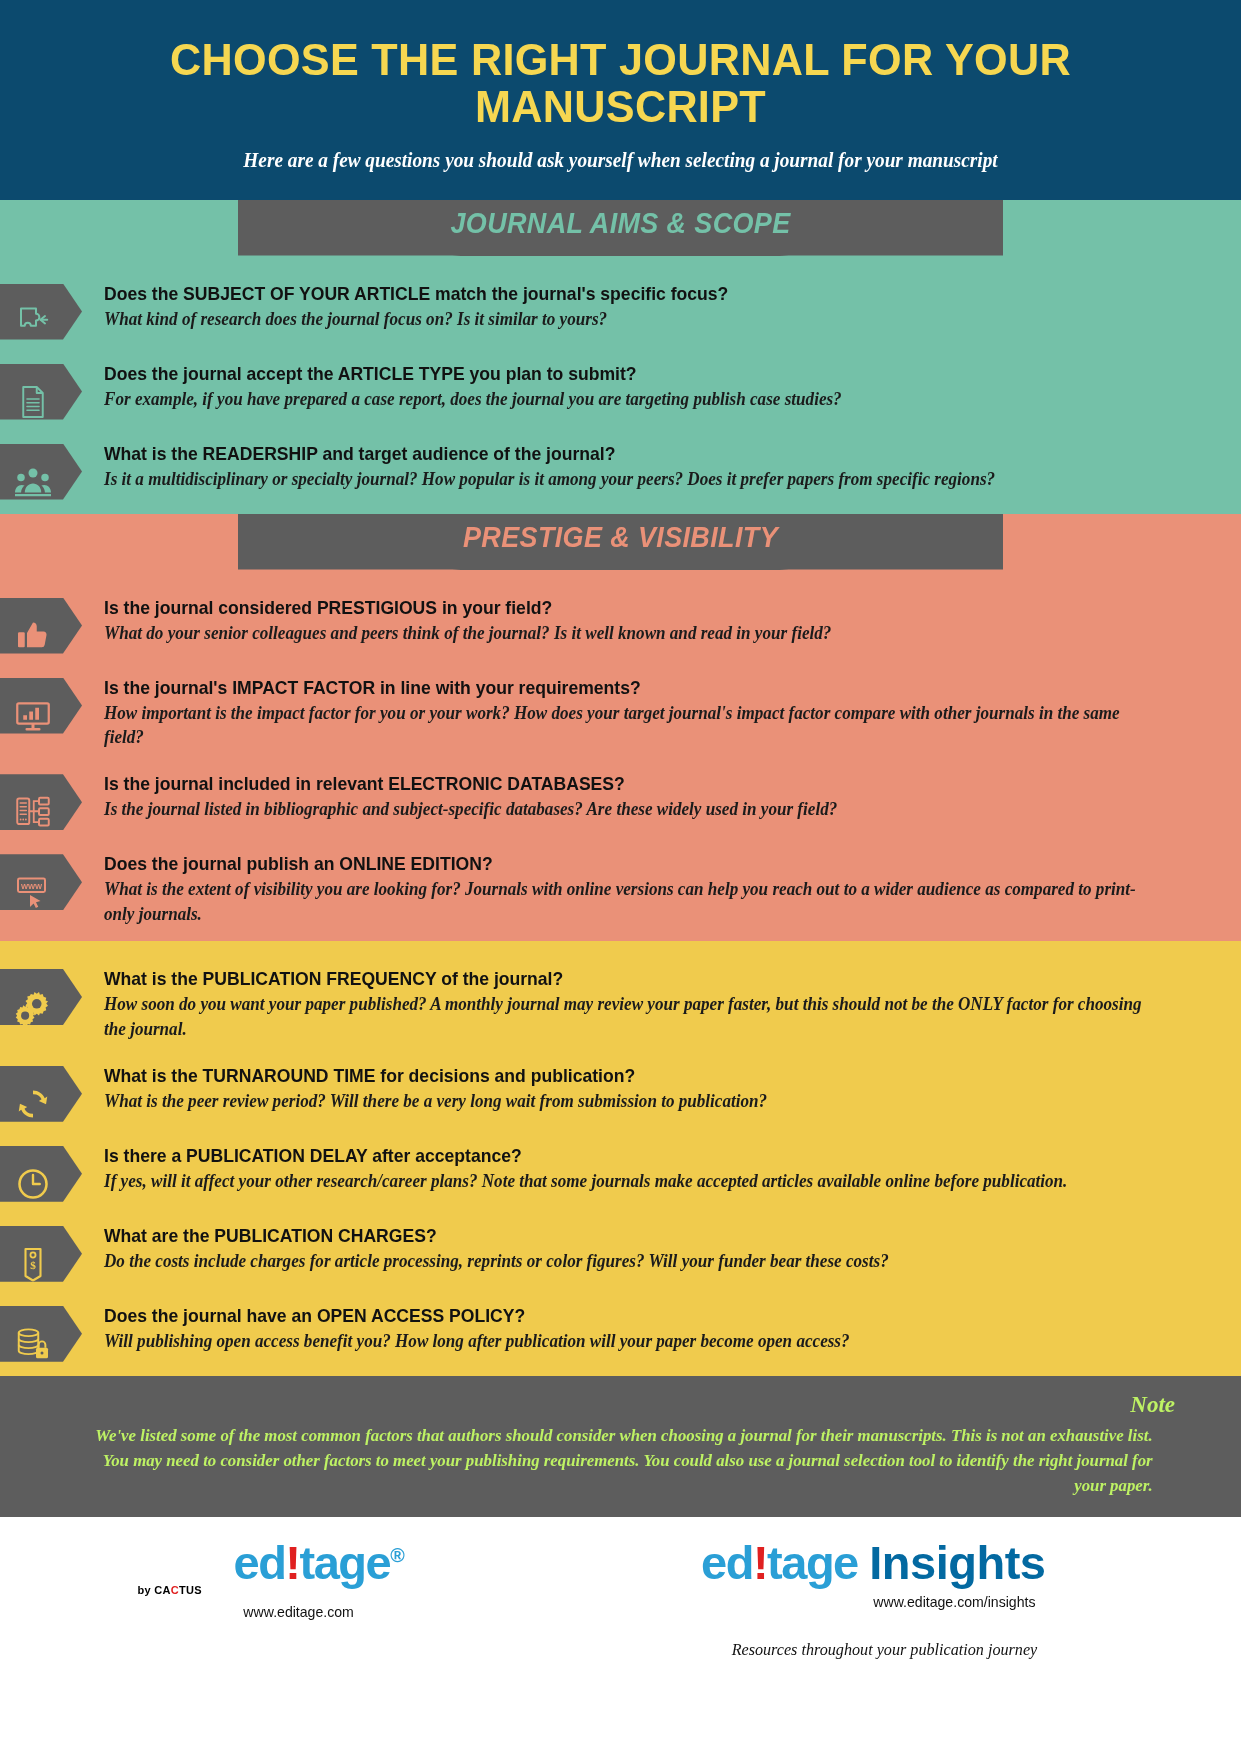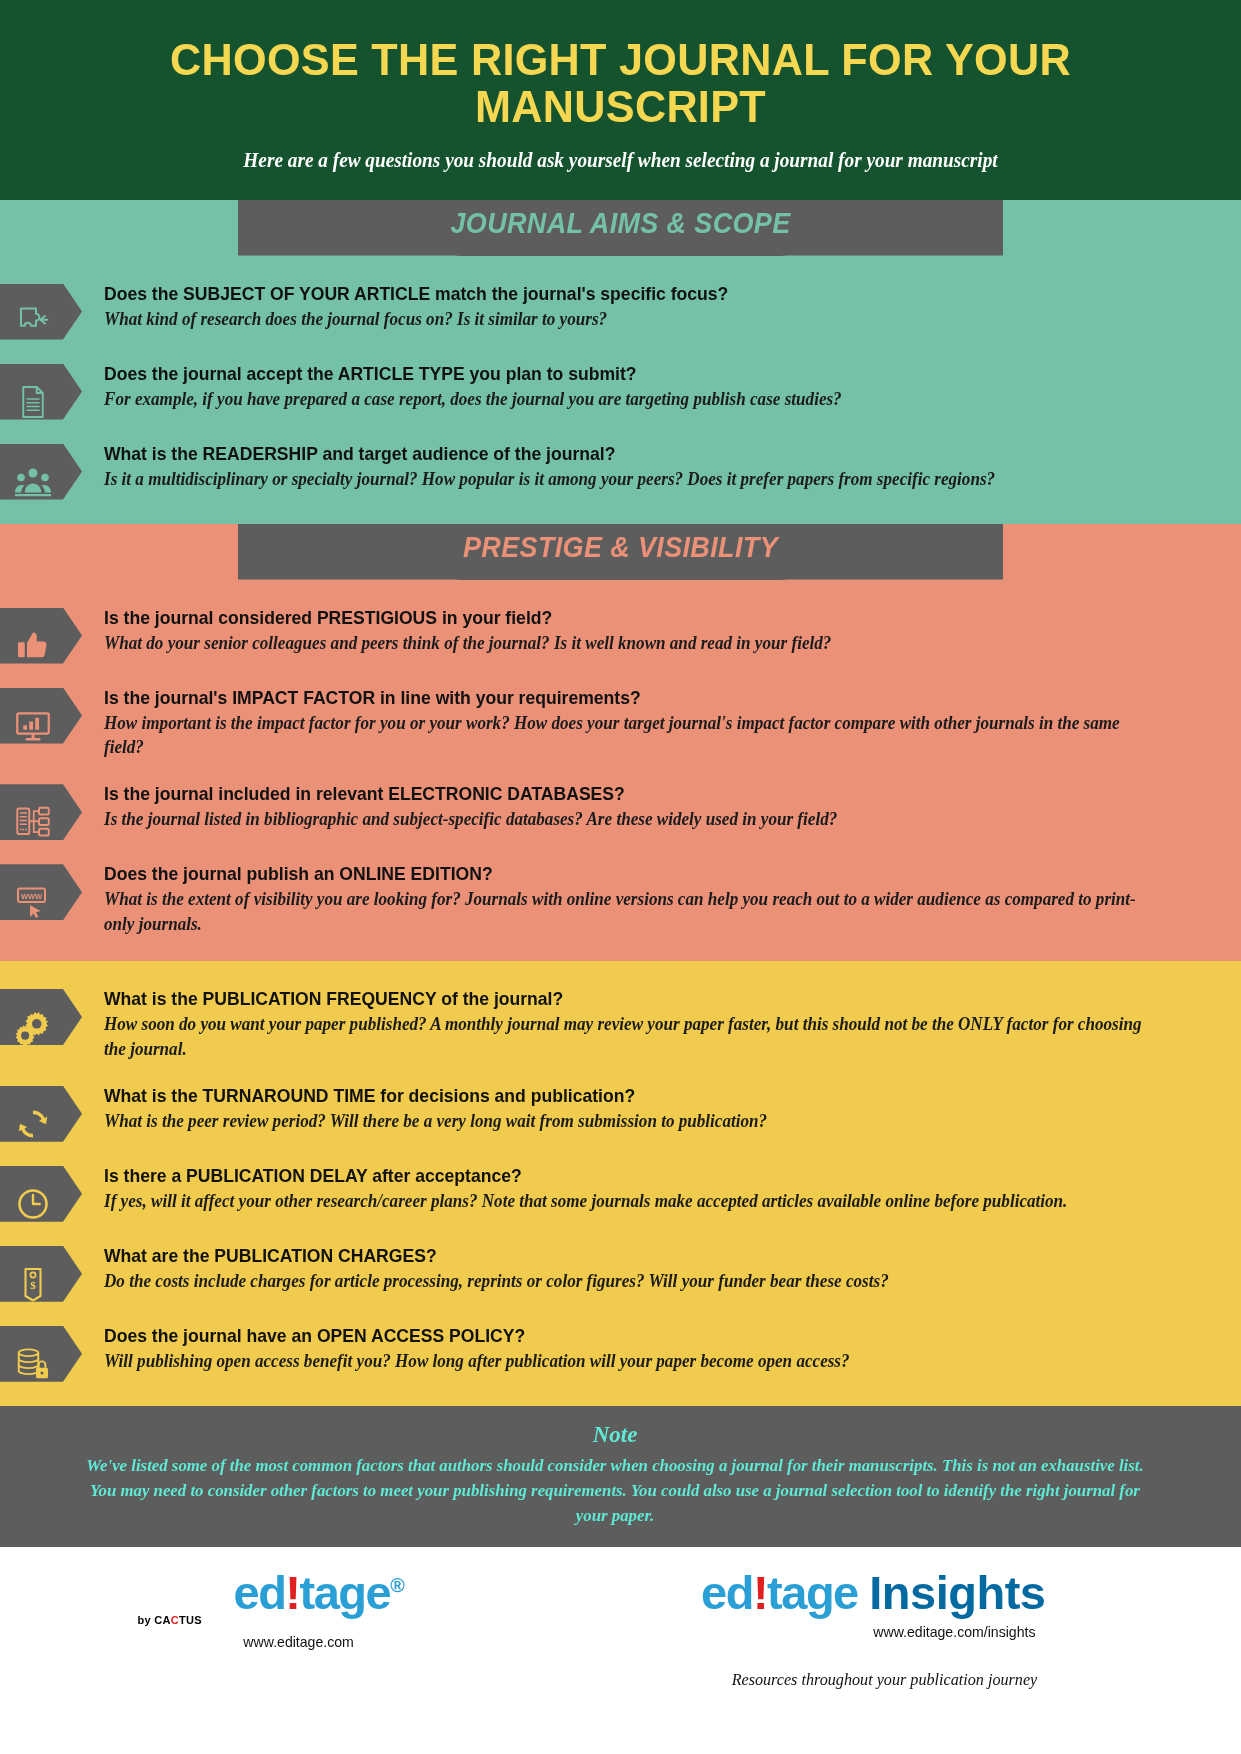--- a/index.html
+++ b/index.html
@@ -11,21 +11,21 @@
   #page {
     width: 1241px;
     height: 1754px;
     position: relative;
     overflow: hidden;
     background: #ffffff;
   }
 
   
   .header {
-    background: #14532d;
+    background: #0c4a6e;
     padding: 36px 40px 28px 40px;
     text-align: center;
   }
   .header-title {
     color: #f5d css;
     font-family: "Liberation Sans Narrow", "Liberation Sans", sans-serif;
     font-weight: bold;
     font-size: 45px;
     letter-spacing: 0.3px;
     color: #f6d751;
@@ -74,21 +74,21 @@
     font-weight: bold;
     font-style: italic;
     font-size: 29px;
     letter-spacing: 0.4px;
     transform: scaleX(0.93);
   }
   .teal   .band-title { color: #74c1a8; }
   .salmon .band-title { color: #ea9178; }
   .yellow .band-title { color: #f0cb4d; }
 
-  .items { padding: 26px 0 24px 0; position: relative; }
+  .items { padding: 26px 0 14px 0; position: relative; }
 
   .item {
     position: relative;
     display: flex;
     align-items: flex-start;
     min-height: 54px;
     margin-bottom: 22px;
   }
   .item:last-child { margin-bottom: 0; }
 
@@ -130,23 +130,23 @@
     font-size: 18px;
     color: #1b1b1b;
     line-height: 1.38;
     transform: scaleX(0.95);
     transform-origin: left center;
   }
 
   
   .note {
     background: #5d5d5d;
-    color: #5eead4;
+    color: #bef264;
     padding: 16px 66px 20px 55px;
-    text-align: center;
+    text-align: right;
   }
   .note-title {
     font-family: "Liberation Serif", serif;
     font-style: italic;
     font-weight: bold;
     font-size: 23px;
     margin-bottom: 5px;
   }
   .note-body {
     font-family: "Liberation Serif", serif;

